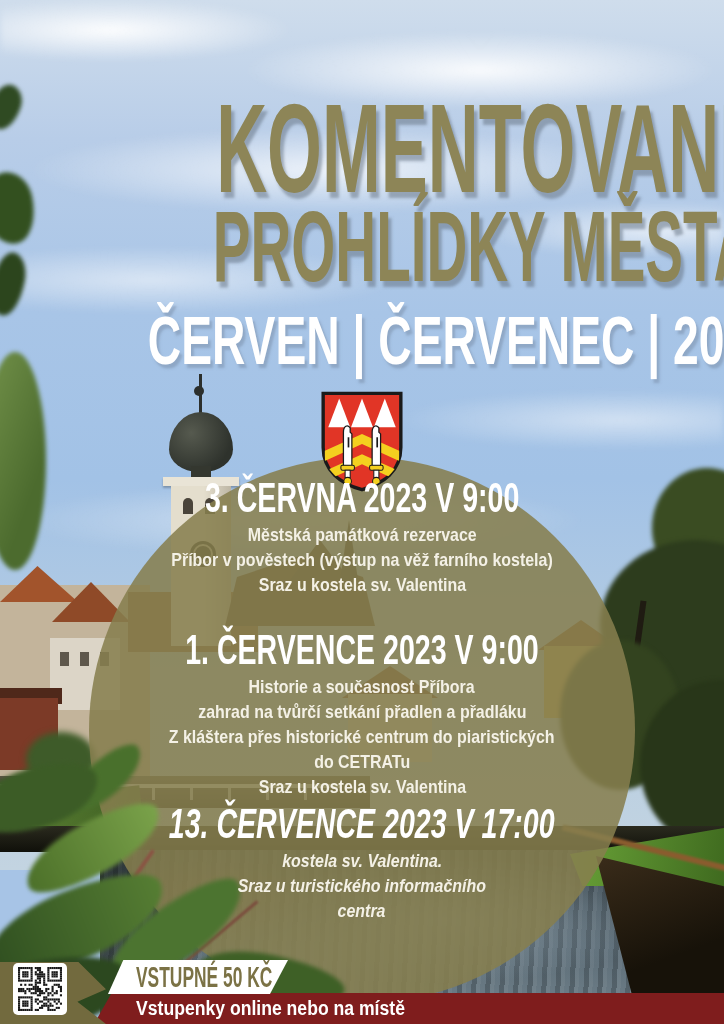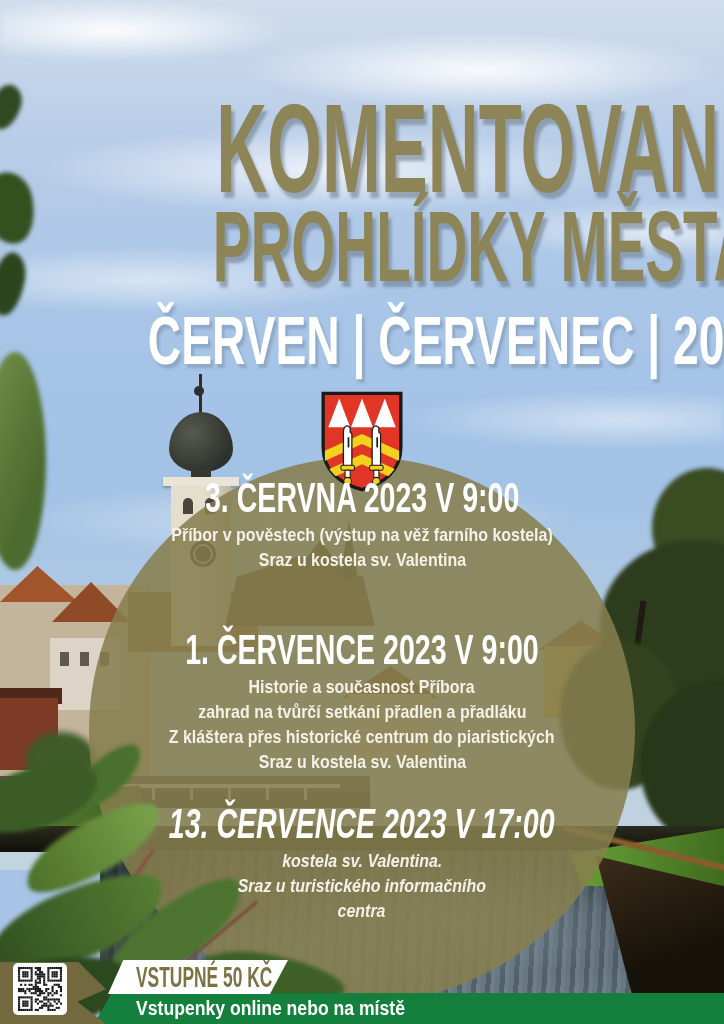--- a/index.html
+++ b/index.html
@@ -100,21 +100,21 @@
   .event{left:0;right:0;text-align:center;color:#ffffff;}
   .ev-head{font-size:42px;font-weight:bold;line-height:44px;white-space:nowrap;}
   .ev-head span{display:inline-block;transform:scaleX(.68);}
   .ev-lines{margin-top:2px;font-size:19px;font-weight:bold;line-height:25px;color:#f4f1e6;}
   .ev-lines div{white-space:nowrap;}
   .ev-lines div span{display:inline-block;transform:scaleX(.84);}
   .e1{top:476px;} .e2{top:628px;text-decoration:underline;} .e3{top:802px;font-style:italic;}
   
   .arms{left:318px;top:390px;width:88px;height:103px;}
   
-  .footer-band{left:94px;top:993px;width:630px;height:31px;background:#15803d;
+  .footer-band{left:94px;top:993px;width:630px;height:31px;background:#7f1d1d;
     clip-path:polygon(2.8% 0,100% 0,100% 100%,0 100%);}
   .footer-band .txt{position:absolute;left:42px;top:0;line-height:31px;font-size:20px;font-weight:bold;color:#fff;
     transform:scaleX(.88);transform-origin:left center;white-space:nowrap;}
   .footer-left{left:0;top:962px;width:106px;height:62px;background:#726a3e;
     clip-path:polygon(0 0,74% 0,100% 44%,73% 64%,100% 100%,0 100%);}
   .qr-card{left:13px;top:963px;width:54px;height:52px;background:#fff;border-radius:5px;}
   .qr-card svg{position:absolute;left:4px;top:4px;width:46px;height:44px;}
   .price-banner{left:108px;top:960px;width:180px;height:34px;background:#ffffff;
     clip-path:polygon(8.5% 0,100% 0,90% 100%,0 100%);}
   .price-banner .txt{position:absolute;left:28px;top:0;line-height:34px;font-size:29px;font-weight:bold;color:#7b7245;
@@ -238,31 +238,33 @@
         <rect x="59" y="89" width="16" height="6" rx="2" fill="#f4d01f" stroke="#1a1a1a" stroke-width="1.2"></rect>
         <rect x="64" y="95" width="6" height="9" fill="#ffffff" stroke="#1a1a1a" stroke-width="1.2"></rect>
         <circle cx="67" cy="108" r="4.5" fill="#f4d01f" stroke="#1a1a1a" stroke-width="1.2"></circle>
       </g>
     </g>
   </svg>
 
   <div class="abs event e1">
     <div class="ev-head"><span>3. ČERVNA 2023 V 9:00</span></div>
     <div class="ev-lines">
+      <div><span>Městská památková rezervace</span></div>
       <div><span>Příbor v pověstech (výstup na věž farního kostela)</span></div>
       <div><span>Sraz u kostela sv. Valentina</span></div>
     </div>
   </div>
 
   <div class="abs event e2">
     <div class="ev-head"><span>1. ČERVENCE 2023 V 9:00</span></div>
     <div class="ev-lines">
       <div><span>Historie a současnost Příbora</span></div>
       <div><span>zahrad na tvůrčí setkání přadlen a přadláku</span></div>
       <div><span>Z kláštera přes historické centrum do piaristických</span></div>
+      <div><span>do CETRATu</span></div>
       <div><span>Sraz u kostela sv. Valentina</span></div>
     </div>
   </div>
 
   <div class="abs event e3">
     <div class="ev-head"><span>13. ČERVENCE 2023 V 17:00</span></div>
     <div class="ev-lines">
       <div><span>kostela sv. Valentina.</span></div>
       <div><span>Sraz u turistického informačního</span></div>
       <div><span>centra</span></div>

